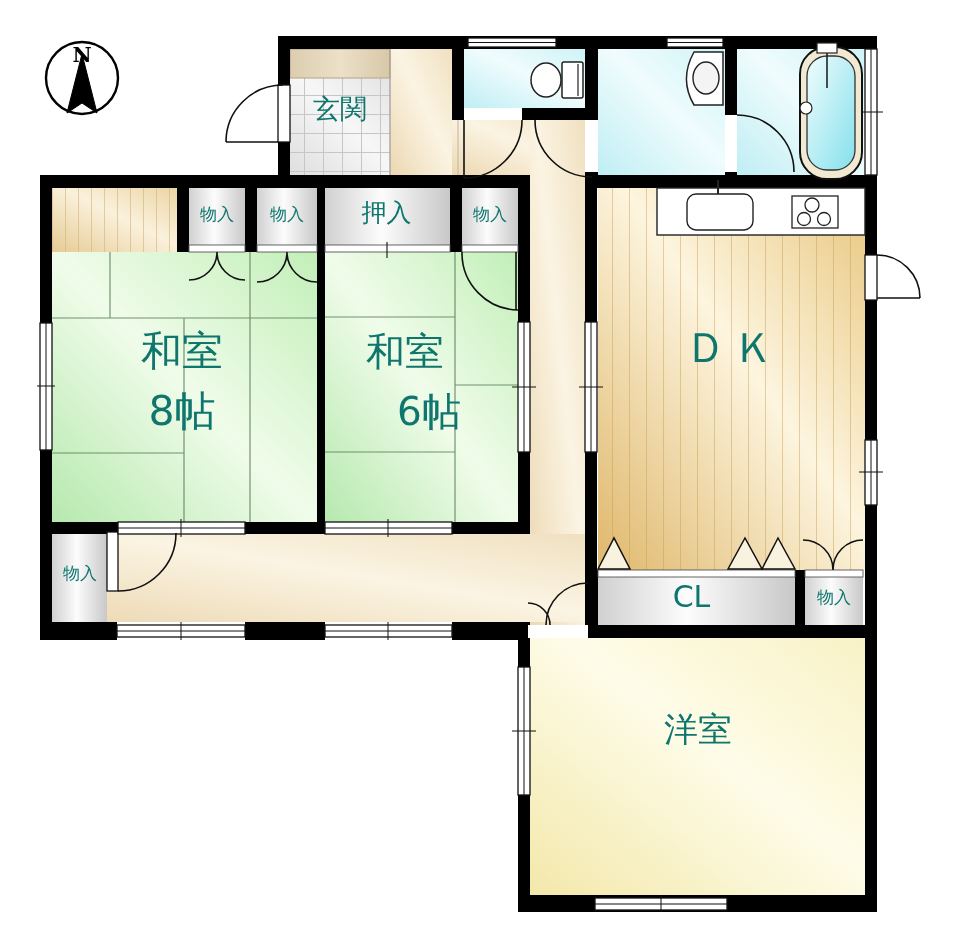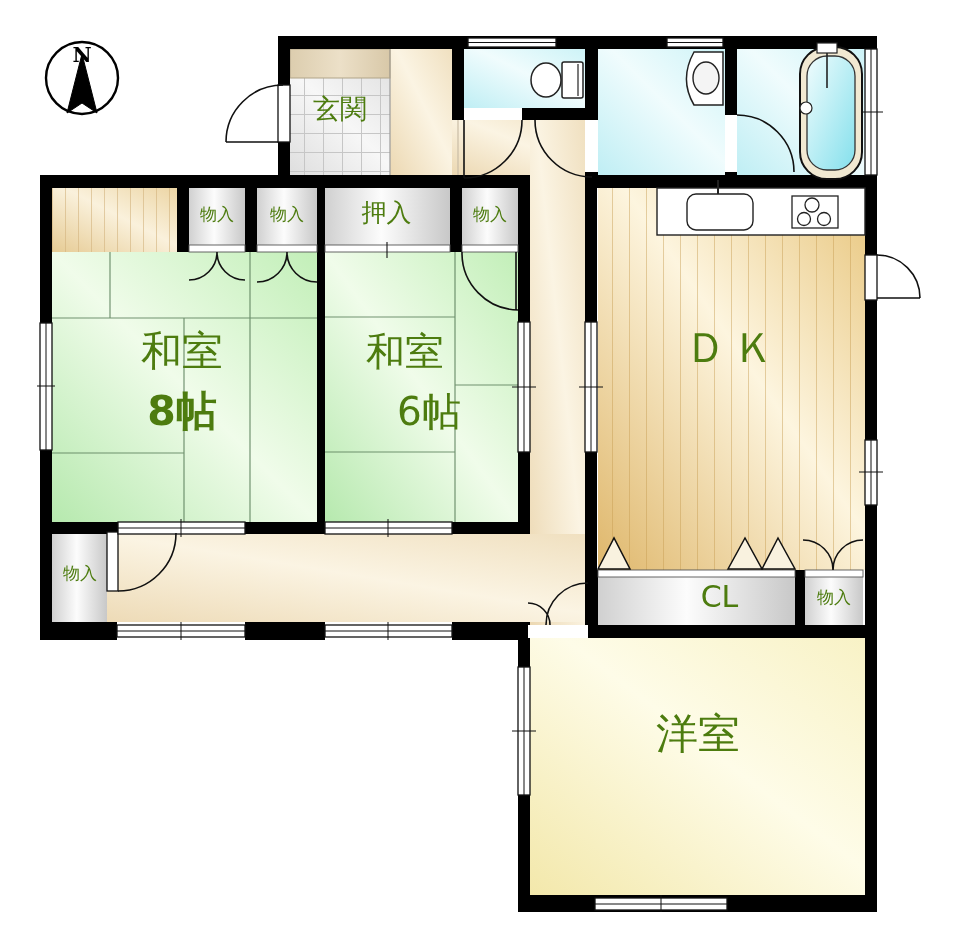--- a/index.html
+++ b/index.html
@@ -1,19 +1,19 @@
 <!DOCTYPE html>
 <html><head>
 <meta charset="utf-8">
 <style>
   html,body{margin:0;padding:0;background:#ffffff;}
   .stage{position:relative;width:957px;height:948px;background:#ffffff;overflow:hidden;
          font-family:"DejaVu Sans",sans-serif;}
   .stage svg{position:absolute;left:0;top:0;}
-  .lbl{position:absolute;text-align:center;color:#4d7c0f;line-height:1.05;white-space:nowrap;
+  .lbl{position:absolute;text-align:center;color:#0f766e;line-height:1.05;white-space:nowrap;
        font-family:"DejaVu Sans",sans-serif;}
 </style>
 </head>
 <body>
 
 <div class="stage">
 <svg width="957" height="948" viewBox="0 0 957 948">
   <defs>
     <linearGradient id="gTatami" x1="0" y1="1" x2="1" y2="0">
       <stop offset="0" stop-color="#b6e9ae"></stop>
@@ -276,21 +276,21 @@
     <text x="82" y="62" text-anchor="middle" font-size="21" font-weight="bold" font-family="DejaVu Serif, serif" fill="#000">N</text>
   </g>
 </svg>
 
 <div class="lbl" style="left:292px;top:95px;width:96px;font-size:27px;">玄関</div>
 <div class="lbl" style="left:189px;top:206px;width:56px;font-size:17px;">物入</div>
 <div class="lbl" style="left:257px;top:206px;width:60px;font-size:17px;">物入</div>
 <div class="lbl" style="left:325px;top:200px;width:123px;font-size:25px;text-align:center;">押入</div>
 <div class="lbl" style="left:462px;top:206px;width:56px;font-size:17px;">物入</div>
 <div class="lbl" style="left:102px;top:330px;width:160px;font-size:41px;">和室</div>
-<div class="lbl" style="left:102px;top:390px;width:160px;font-size:41px;font-weight:bold;">8帖</div>
+<div class="lbl" style="left:102px;top:390px;width:160px;font-size:41px;">8帖</div>
 <div class="lbl" style="left:325px;top:332px;width:160px;font-size:39px;">和室</div>
 <div class="lbl" style="left:325px;top:392px;width:160px;font-size:39px;padding-left:24px;">6帖</div>
 <div class="lbl" style="left:633px;top:326px;width:200px;font-size:42px;letter-spacing:6px;">ＤＫ</div>
-<div class="lbl" style="left:598px;top:581px;width:187px;font-size:30px;padding-left:28px;">CL</div>
+<div class="lbl" style="left:598px;top:581px;width:187px;font-size:30px;">CL</div>
 <div class="lbl" style="left:805px;top:589px;width:58px;font-size:17px;">物入</div>
 <div class="lbl" style="left:52px;top:565px;width:56px;font-size:17px;">物入</div>
-<div class="lbl" style="left:608px;top:712px;width:180px;font-size:42px;">洋室</div>
+<div class="lbl" style="left:608px;top:712px;width:180px;font-size:34px;">洋室</div>
 </div>
 
 </body></html>

